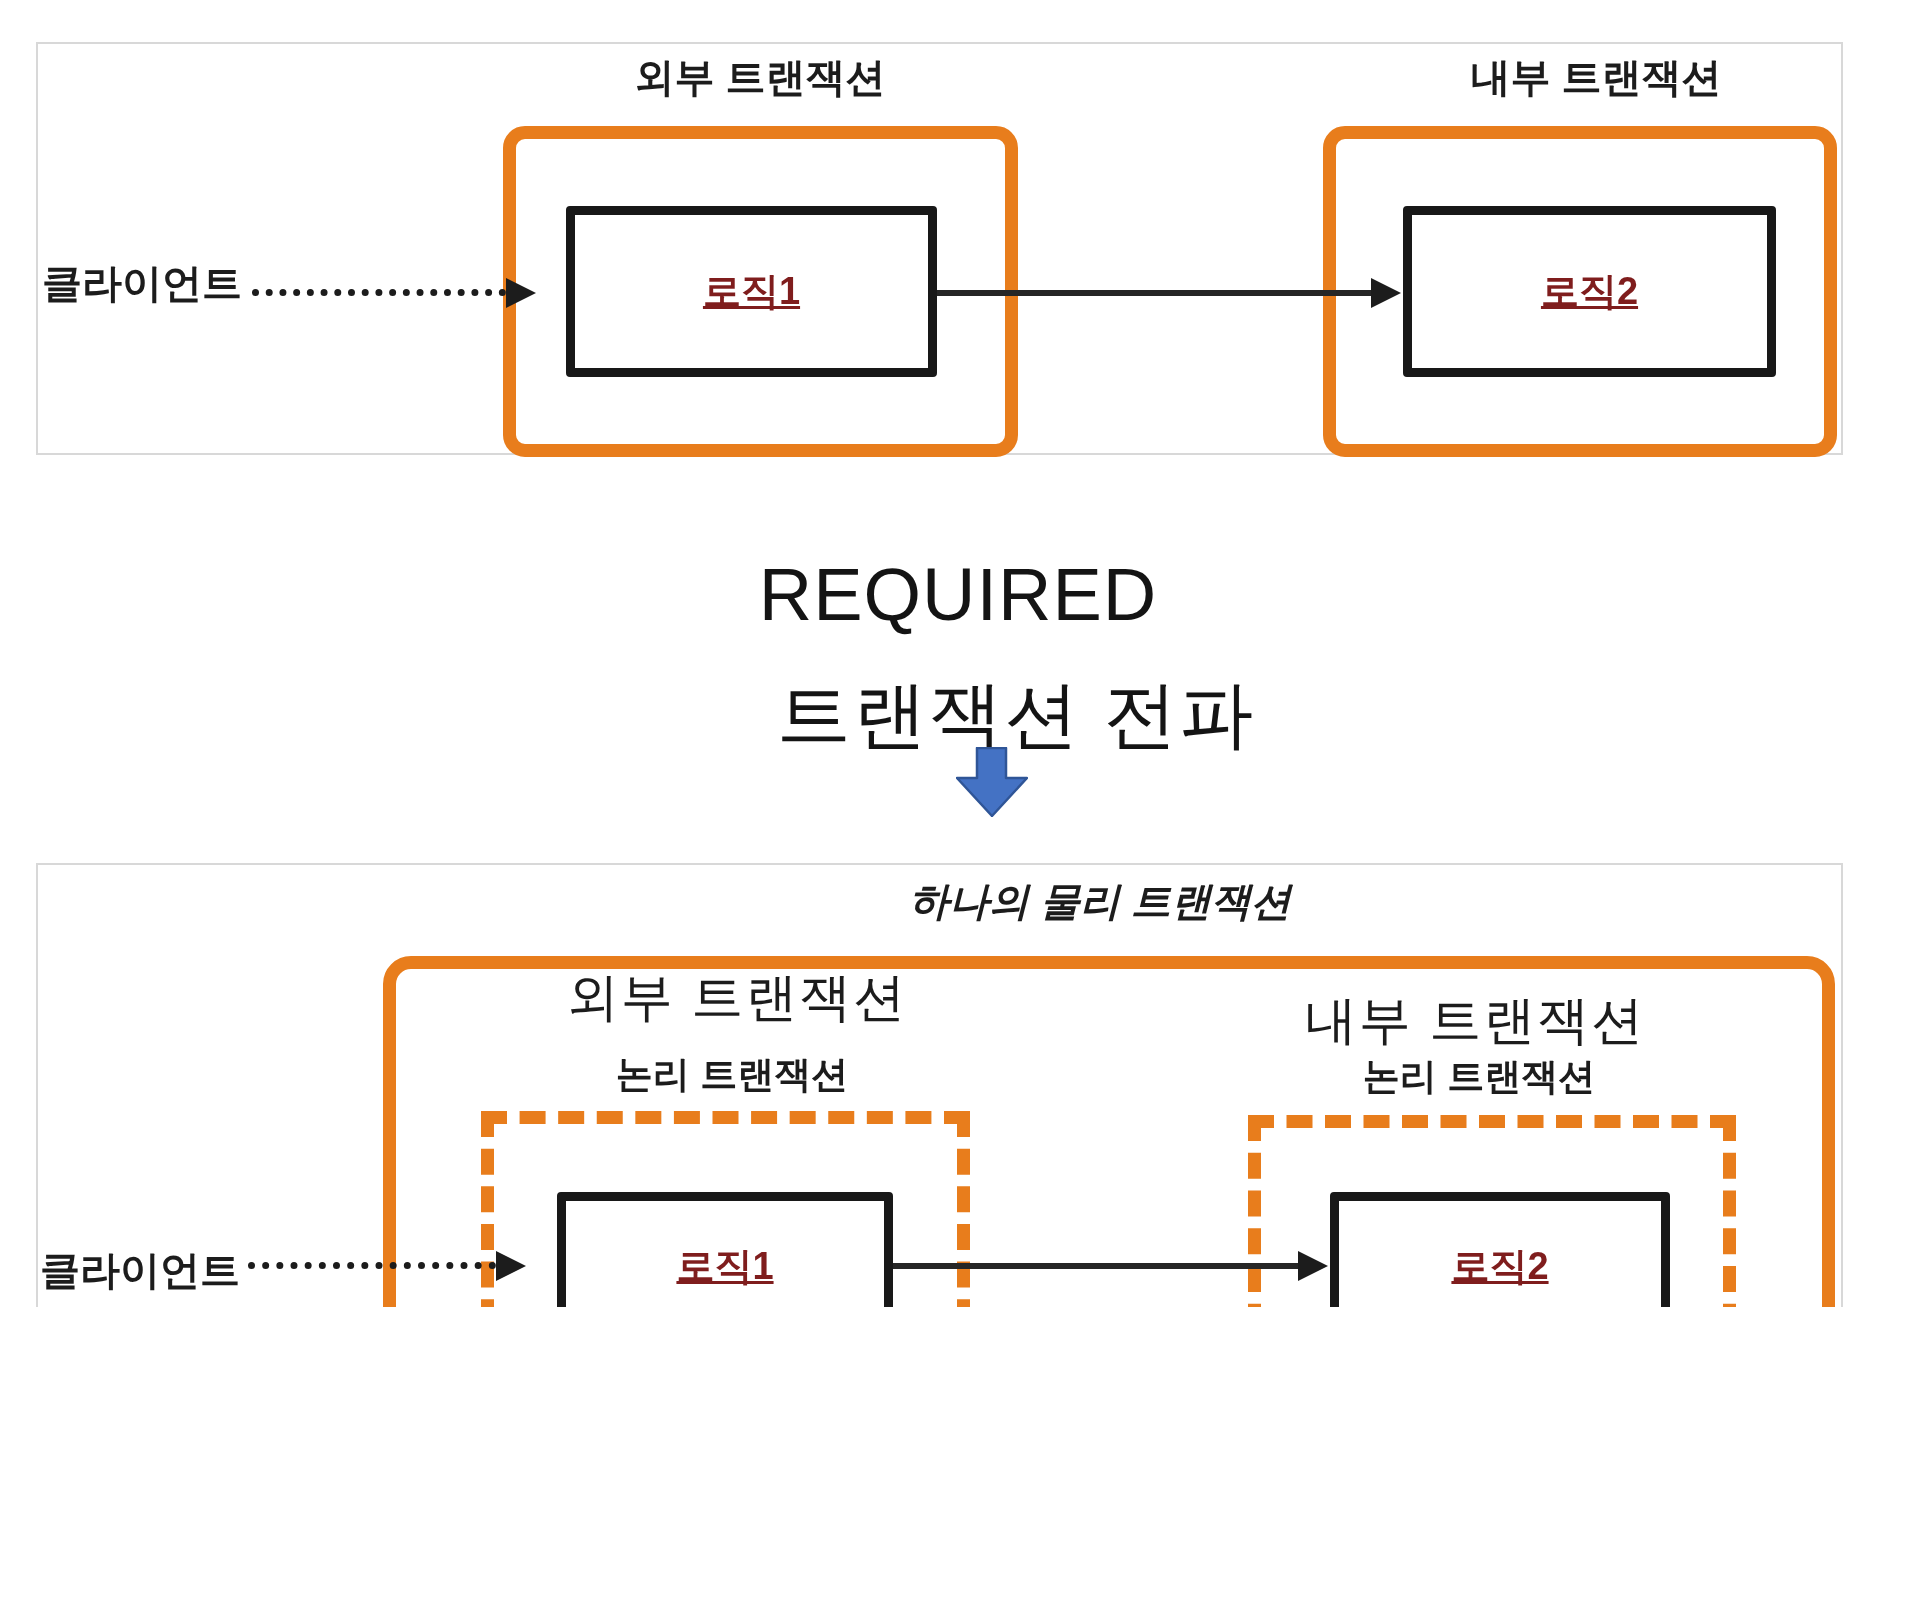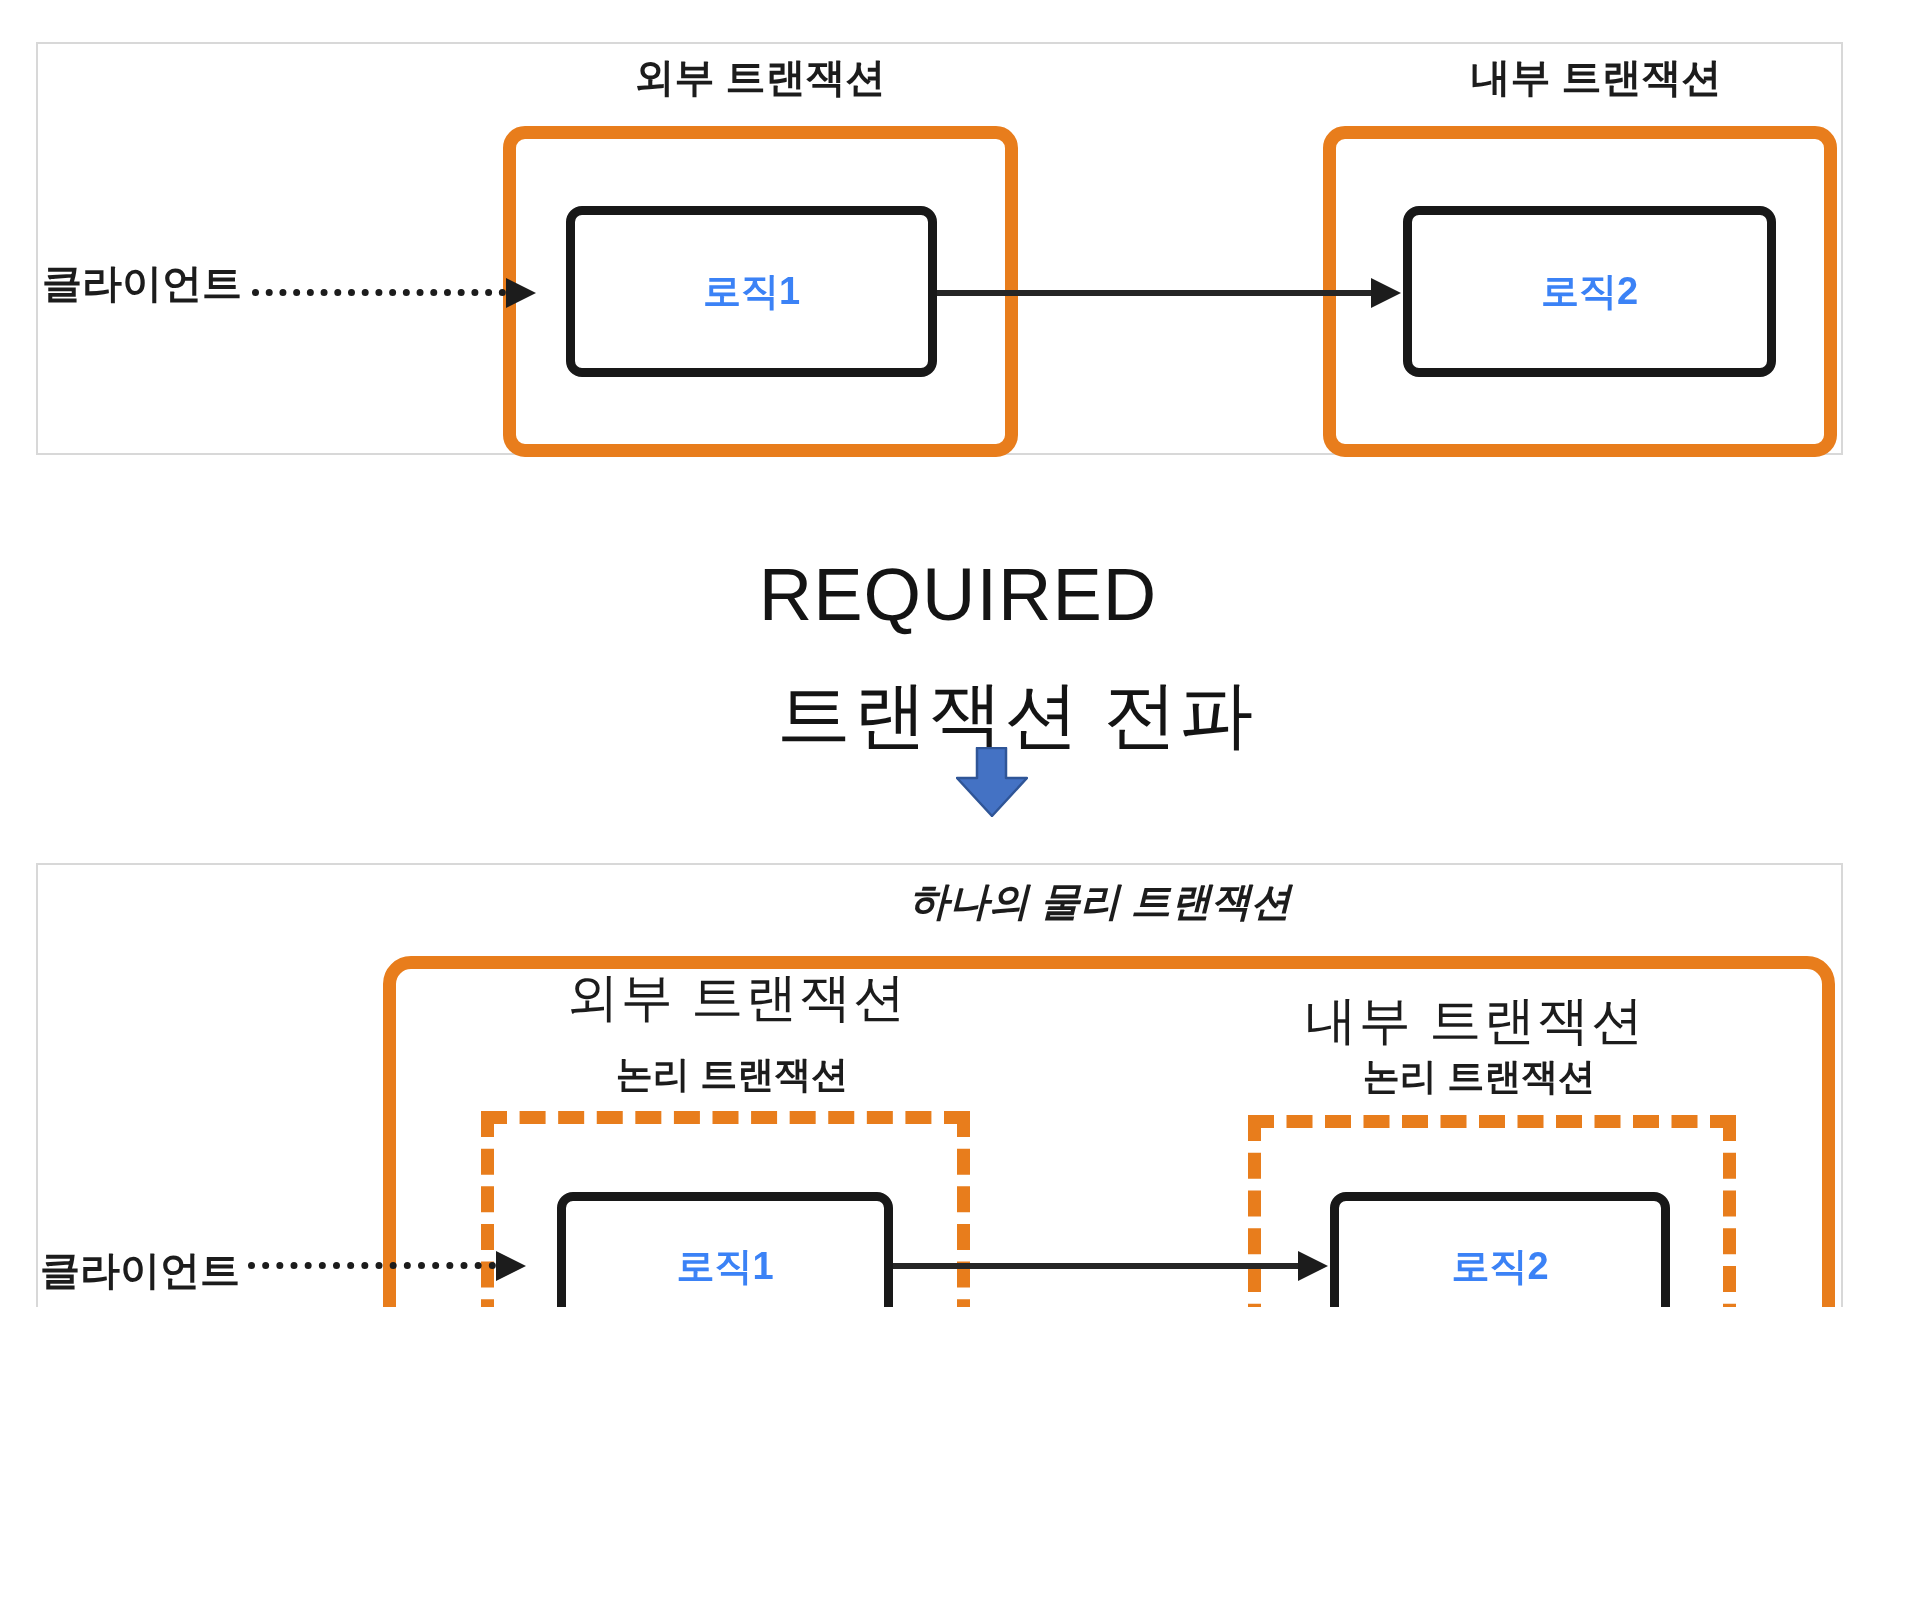--- a/index.html
+++ b/index.html
@@ -43,29 +43,30 @@
     box-sizing: border-box;
     background: transparent;
   }
   .db-1 { left: 481px;  top: 1111px; width: 489px; height: 327px; }
   .db-2 { left: 1248px; top: 1115px; width: 488px; height: 328px; }
 
   
   .logic-box {
     position: absolute;
     border: 9px solid #181818;
-    border-radius: 16px;
+    border-radius: 4px;
     box-sizing: border-box;
     background: #ffffff;
     display: flex;
     align-items: center;
     justify-content: center;
     font-size: 38px;
     font-weight: 700;
-    color: #3b82f6;
+    color: #7f1d1d;
+    text-decoration: underline;
   }
   .lb-top-1 { left: 566px;  top: 206px;  width: 371px; height: 171px; }
   .lb-top-2 { left: 1403px; top: 206px;  width: 373px; height: 171px; }
   .lb-bot-1 { left: 557px;  top: 1192px; width: 336px; height: 148px; }
   .lb-bot-2 { left: 1330px; top: 1192px; width: 340px; height: 148px; }
 
   
   .lbl { position: absolute; white-space: nowrap; }
   .lbl.center { text-align: center; transform: translateX(-50%); }
 

